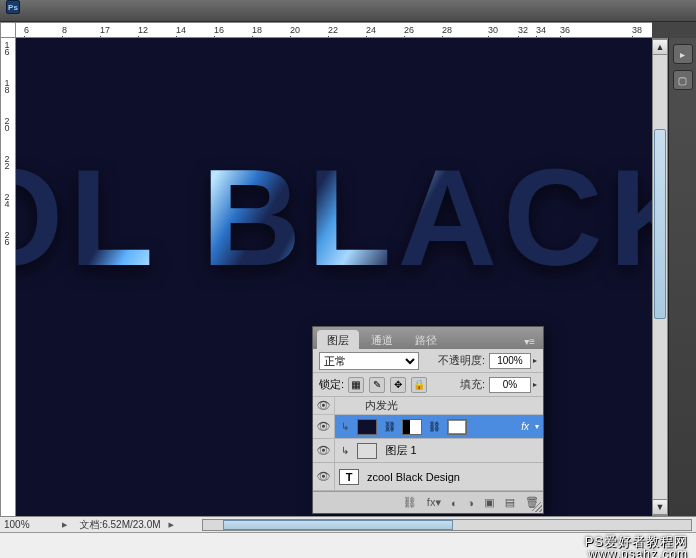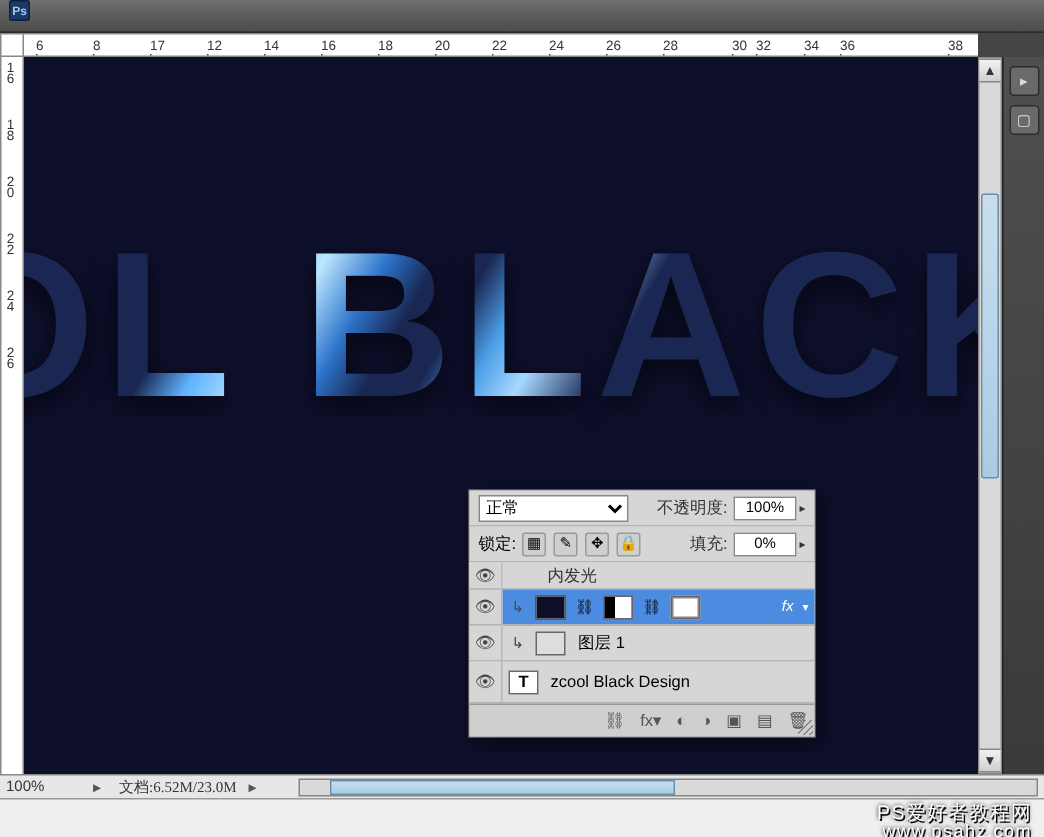--- a/index.html
+++ b/index.html
@@ -23,21 +23,21 @@
   .scroll-right { position: absolute; top: 38px; right: 28px; width: 16px; bottom: 42px; background: #d9d9d9; border: 1px solid #888; display: flex; flex-direction: column; }
   .scroll-right .arrow { height: 16px; background: linear-gradient(#f2f2f2,#cfcfcf); border-bottom: 1px solid #888; border-top: 1px solid #888; text-align: center; font-size: 9px; color: #333; line-height: 15px; }
   .scroll-right .thumb { position: absolute; top: 90px; left: 1px; right: 1px; height: 190px; background: linear-gradient(#c8deee,#aacbe3); border: 1px solid #6a8da8; border-radius: 2px; }
   .scroll-right .arrow.bottom { position: absolute; bottom: 0; left: 0; right: 0; border-top: 1px solid #888; }
   .toggle-col { position: absolute; top: 38px; right: 0; width: 28px; bottom: 42px; background: linear-gradient(#4f4f4f,#3a3a3a); border-left: 1px solid #222; }
   .toggle-col .btn { width: 20px; height: 20px; margin: 6px auto 0; background: #6a6a6a; border: 1px solid #2c2c2c; border-radius: 3px; display: flex; align-items: center; justify-content: center; color: #ddd; font-size: 10px; }
 
   .statusbar { position: absolute; left: 0; right: 0; bottom: 26px; height: 16px; background: #e7e7e7; border-top: 1px solid #888; display: flex; align-items: center; font-size: 10px; color: #333; padding: 0 4px; }
   .statusbar .zoom { width: 50px; }
   .statusbar .tri { font-size: 7px; color: #555; margin: 0 8px; }
-  .statusbar .docinfo { margin-left: 4px; font-family: Liberation Serif, serif; }
+  .statusbar .docinfo { margin-left: 4px; }
   .statusbar .hscroll { flex: 1; margin-left: 20px; height: 12px; background: #d9d9d9; border: 1px solid #888; position: relative; }
   .statusbar .hscroll .thumb { position: absolute; left: 20px; top: 0; bottom: 0; width: 230px; background: linear-gradient(#c8deee,#aacbe3); border: 1px solid #6a8da8; }
 
   .footer { position: absolute; left: 0; right: 0; bottom: 0; height: 26px; background: #efefef; border-top: 1px solid #999; display: flex; align-items: center; font-size: 10px; color: #888; padding-left: 8px; }
   .watermark { position: absolute; right: 8px; bottom: -2px; text-align: right; line-height: 12px; color: #fff; font-family: SimSun, serif; }
   .watermark .l1 { font-size: 13px; text-shadow: 0 0 3px #000,1px 1px 0 #000; letter-spacing:1px;}
   .watermark .l2 { font-size: 12px; text-shadow: 0 0 3px #000,1px 1px 0 #000; font-family: Arial; letter-spacing:1px;}
 
   
   .panel { position: absolute; left: 312px; top: 326px; width: 232px; background: #d6d6d6; border: 1px solid #555; box-shadow: 4px 4px 14px rgba(0,0,0,.5); font-size: 11px; }
@@ -87,21 +87,21 @@
   <span class="tick" style="left:122px">12</span>
   <span class="tick" style="left:160px">14</span>
   <span class="tick" style="left:198px">16</span>
   <span class="tick" style="left:236px">18</span>
   <span class="tick" style="left:274px">20</span>
   <span class="tick" style="left:312px">22</span>
   <span class="tick" style="left:350px">24</span>
   <span class="tick" style="left:388px">26</span>
   <span class="tick" style="left:426px">28</span>
   <span class="tick" style="left:472px">30</span>
-  <span class="tick" style="left:488px">32</span>
+  <span class="tick" style="left:502px">32</span>
   <span class="tick" style="left:520px">34</span>
   <span class="tick" style="left:544px">36</span>
   <span class="tick" style="left:616px">38</span>
 </div>
 <div class="ruler-left">
   <span class="tick" style="top:4px">16</span>
   <span class="tick" style="top:42px">18</span>
   <span class="tick" style="top:80px">20</span>
   <span class="tick" style="top:118px">22</span>
   <span class="tick" style="top:156px">24</span>
@@ -119,20 +119,26 @@
   <div class="arrow">▲</div>
   <div class="thumb"></div>
   <div class="arrow bottom">▼</div>
 </div>
 <div class="toggle-col">
   <div class="btn">▸</div>
   <div class="btn">▢</div>
 </div>
 
 <div class="panel">
+  <div class="tabs">
+    <div class="tab active">图层</div>
+    <div class="tab">通道</div>
+    <div class="tab">路径</div>
+    <div class="menu">▾≡</div>
+  </div>
   <div class="row opts">
     <select class="blend"><option>正常</option></select>
     <span class="lbl">不透明度:</span>
     <span class="pct">100%</span>
     <span class="mini-arrow">▸</span>
   </div>
   <div class="row opts">
     <span>锁定:</span>
     <span class="lockset" style="margin-left:4px;">
       <span>▦</span>

